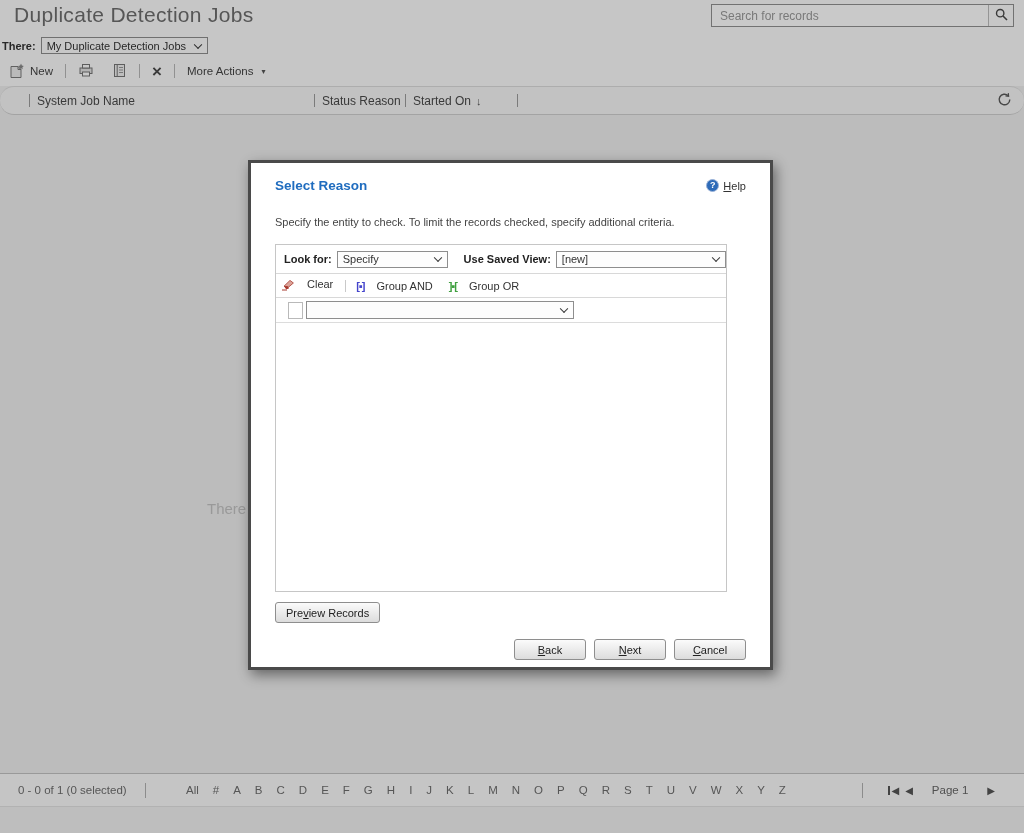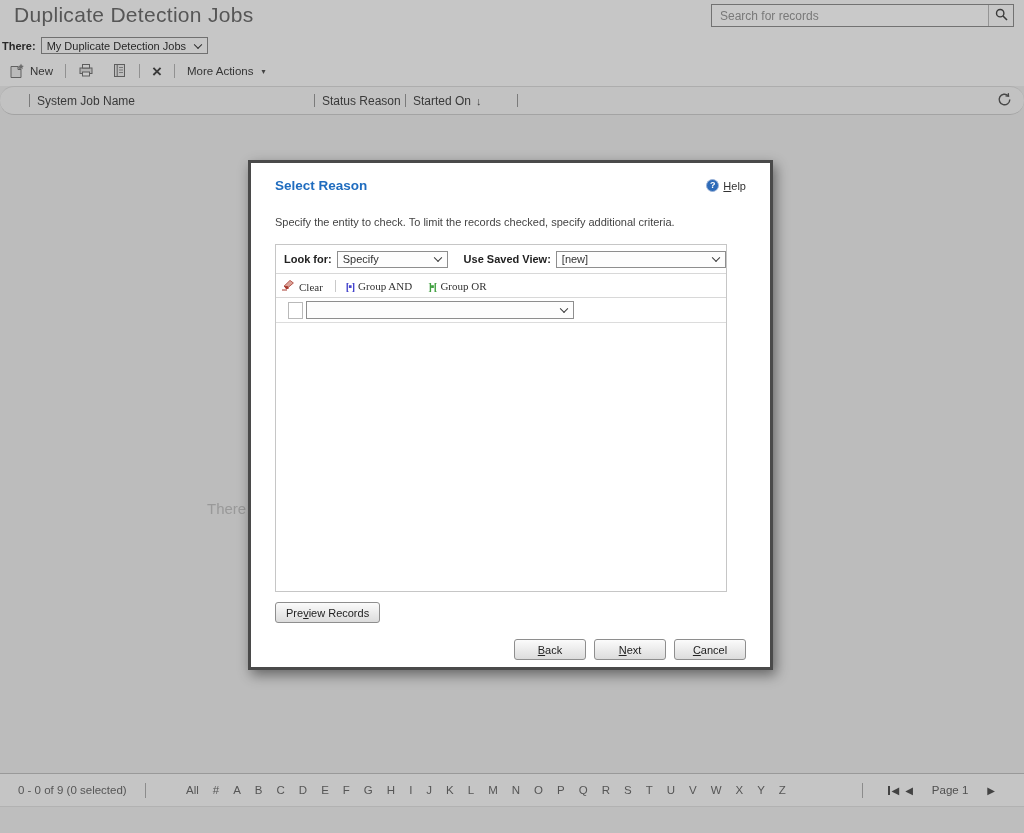--- a/index.html
+++ b/index.html
@@ -63,21 +63,21 @@
   .dlg-desc { margin-top:23px; font-size:11px; color:#444; }
 
   .criteria-box { margin-top:16px; width:452px; height:348px; border:1px solid #c6c6c6; background:#fff; }
   .cb-row1 { height:29px; display:flex; align-items:center; border-bottom:1px solid #d8d8d8; padding-left:8px; }
   .cb-label { font-weight:bold; color:#222; margin-right:5px; white-space:nowrap; }
   .lookfor-select { width:112px; }
   .savedview-select { width:172px; }
   .cb-row1 .cb-label + .savedview-select { margin-left:0; }
   .lbl-gap { margin-left:16px; }
   .cb-row2 { height:24px; display:flex; align-items:center; border-bottom:1px solid #d8d8d8; padding-left:5px; }
-  .cb-btn { display:flex; align-items:flex-end; gap:4px; cursor:pointer; color:#333; white-space:nowrap;font-family:Liberation Serif, serif; }
+  .cb-btn { display:flex; align-items:flex-start; gap:12px; cursor:pointer; color:#333; white-space:nowrap; }
   .cb-sep { width:1px; height:12px; background:#c9c9c9; margin:0 10px 0 12px; }
   .glyph-and { color:#4444cc; font-weight:bold; letter-spacing:-1px; }
   .glyph-or { color:#3f9f3f; font-weight:bold; letter-spacing:-1px; }
   .or-gap { margin-left:16px; }
   .criteria-row-wrap { border-bottom:1px solid #dcdcdc; padding:3px 0 3px 12px; display:flex; align-items:center; gap:3px; }
   .gutter-cell { width:15px; height:17px; border:1px solid #b9b9b9; background:#fff; flex:none; }
   .field-select { width:268px; height:18px; }
 
   .preview-btn { margin-top:10px; height:21px; padding:0 10px; font-size:11px; color:#222; background:linear-gradient(#fbfbfb,#dcdcdc); border:1px solid #8e8e8e; border-radius:3px; cursor:pointer; font-family:inherit; }
   .dlg-footer { position:absolute; right:24px; bottom:7px; display:flex; gap:8px; }
@@ -180,21 +180,21 @@
           </svg>
       </span>
     </button>
   </div>
 
   <div class="grid-body">
     <div class="empty-message">There are no Duplicate Detection Jobs available in this view of System Jobs.</div>
   </div>
 
   <footer class="status-bar">
-    <span class="records-text">0 - 0 of 9 (0 selected)</span>
+    <span class="records-text">0 - 0 of 1 (0 selected)</span>
     <span class="sb-vbar"></span>
     <nav class="jump-list">
       <span class="jump-item">All</span>
       <span class="jump-item">#</span>
       <span class="jump-item">A</span>
       <span class="jump-item">B</span>
       <span class="jump-item">C</span>
       <span class="jump-item">D</span>
       <span class="jump-item">E</span>
       <span class="jump-item">F</span>

